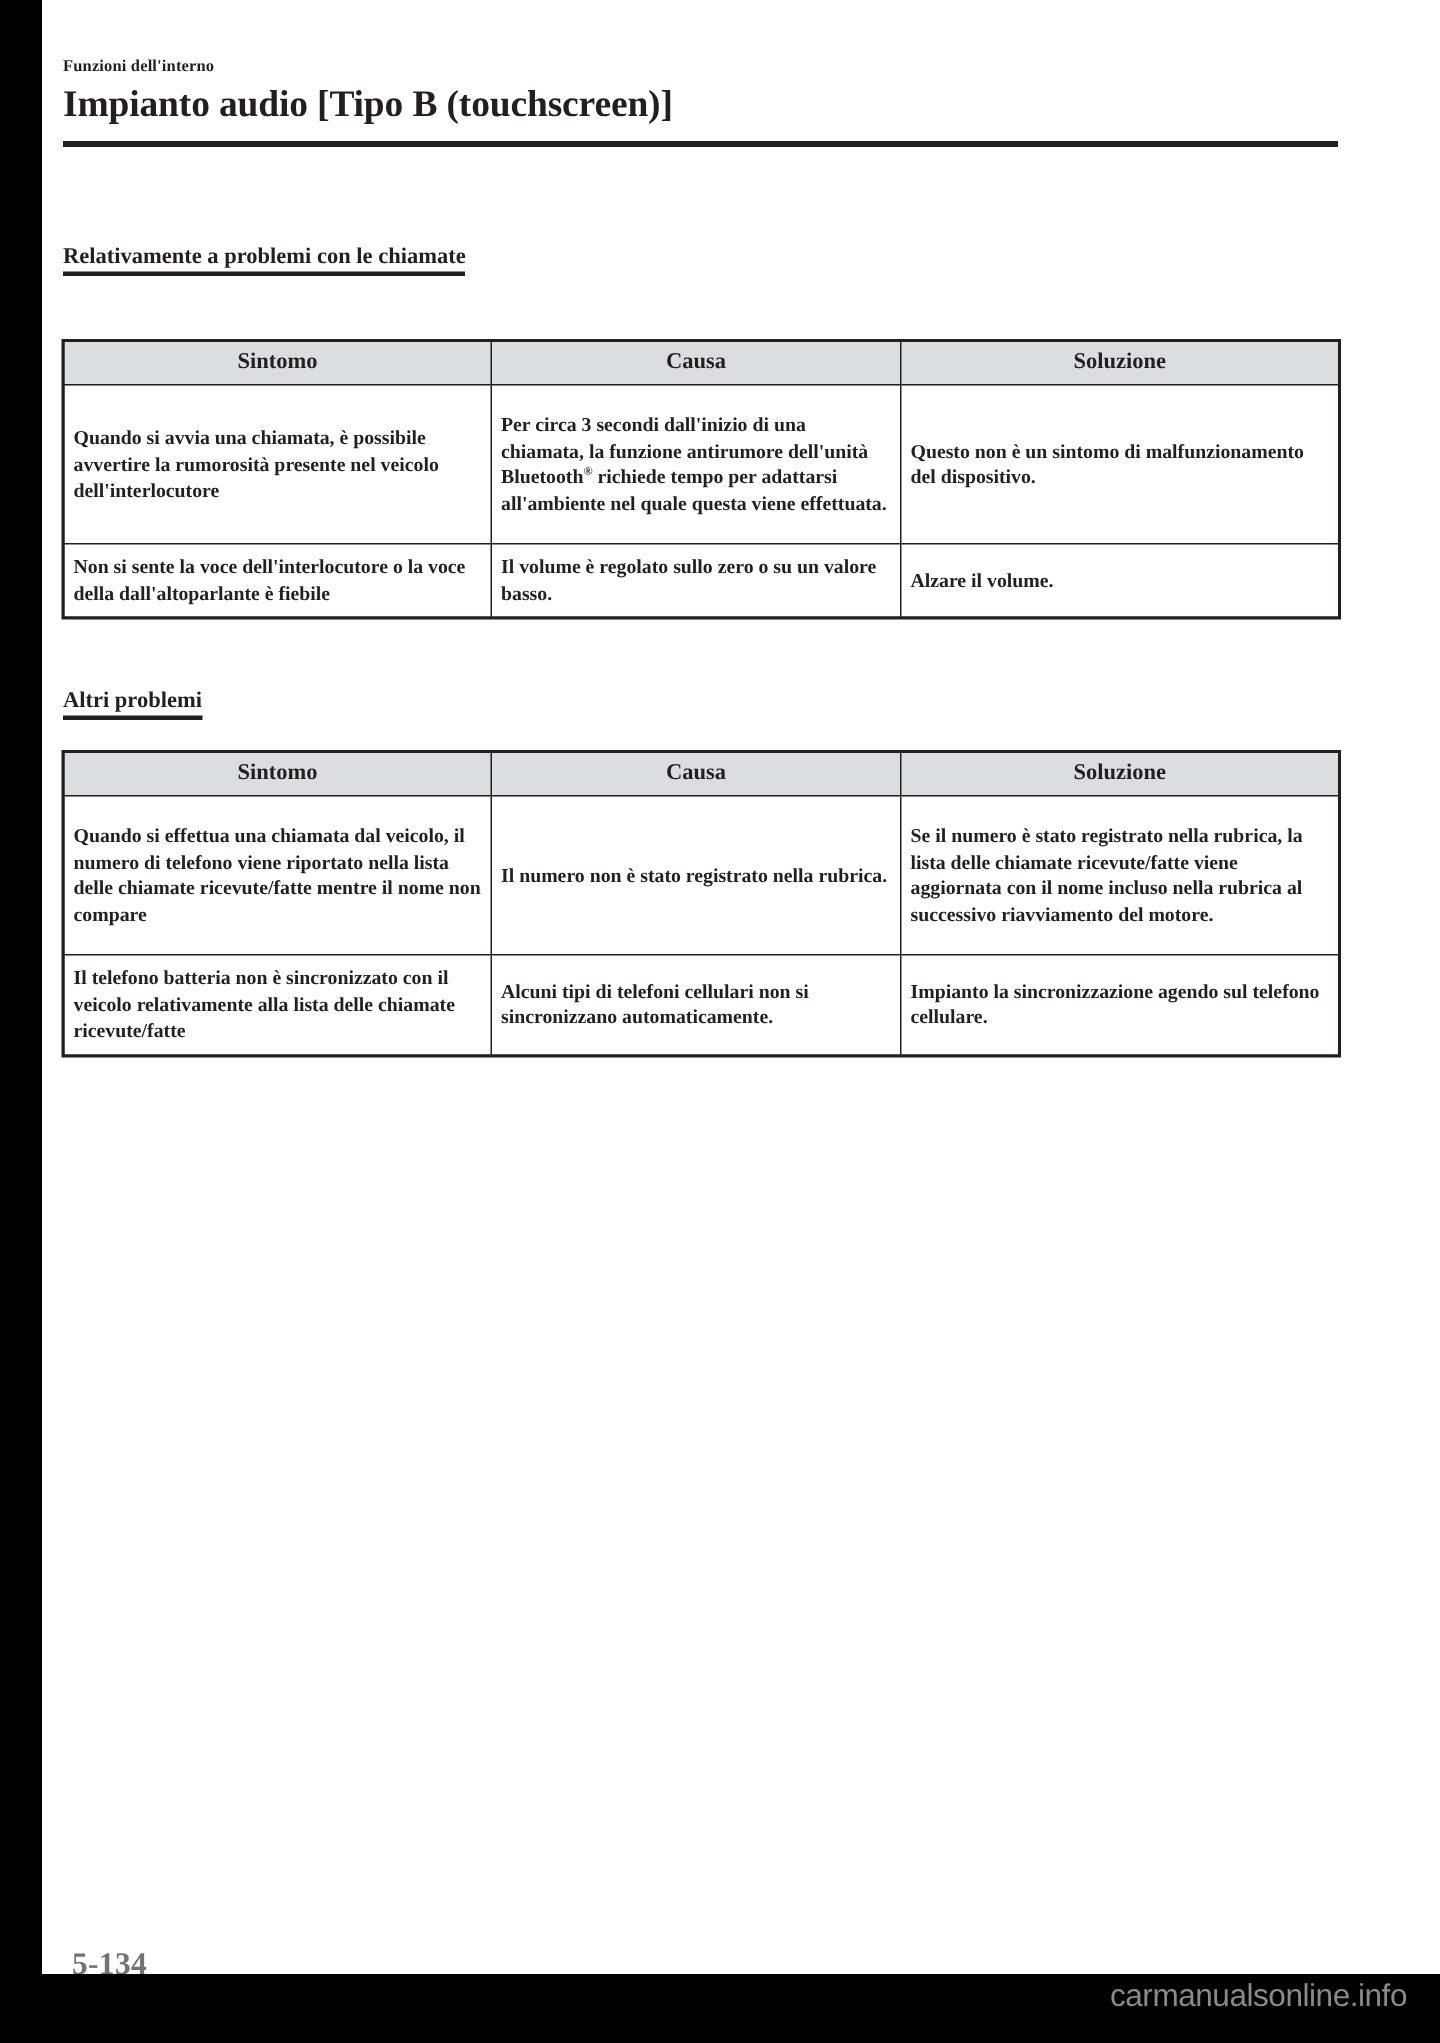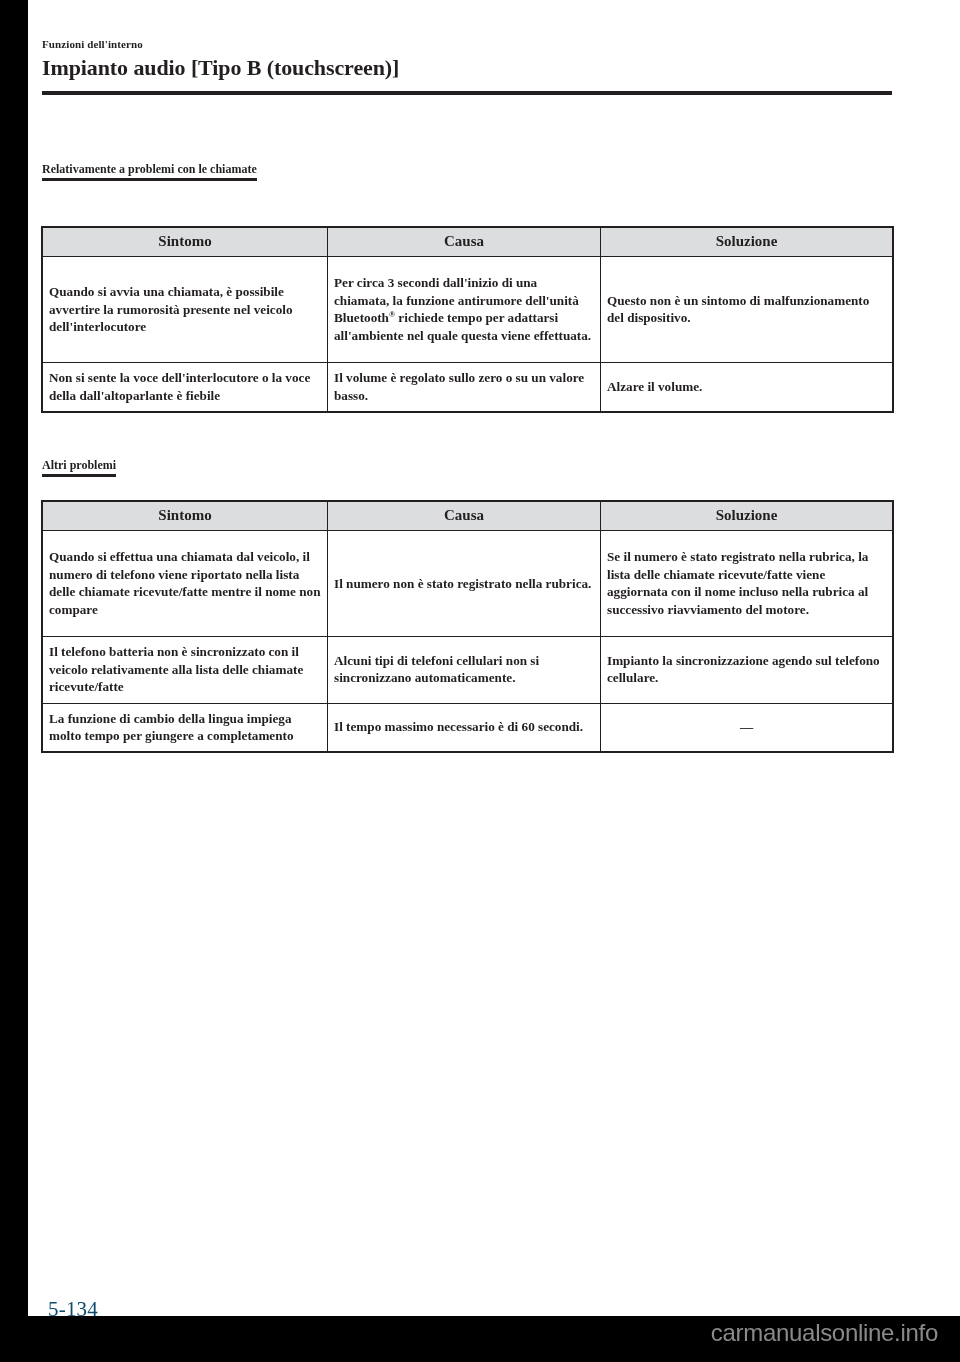--- a/index.html
+++ b/index.html
@@ -34,38 +34,38 @@
     width: 850px;
   }
   #chapter-label {
     font-size: 11px;
     font-weight: bold;
     color: #231f20;
     letter-spacing: 0.1px;
     line-height: 1.1;
   }
   #page-title {
-    font-size: 22px;
+    font-size: 25px;
     font-weight: bold;
     color: #231f20;
     margin-top: 6px;
     line-height: 1.12;
     letter-spacing: -0.1px;
   }
   #title-rule {
     margin-top: 10px;
     height: 4px;
     background: #231f20;
     width: 850px;
   }
 
   
   .section-heading {
     position: absolute;
-    font-size: 12px;
+    font-size: 15px;
     font-weight: bold;
     color: #231f20;
     border-bottom: 3px solid #231f20;
     padding-bottom: 1px;
     line-height: 1.15;
   }
   #heading-chiamate {
     left: 14px;
     top: 163px;
   }
@@ -128,29 +128,29 @@
     vertical-align: super;
     line-height: 0;
   }
 
   
   #footer-page-number {
     position: absolute;
     left: 20px;
     top: 1297px;
     font-size: 21px;
-    font-weight: normal;
-    color: #0c4a6e;
+    font-weight: bold;
+    color: #737373;
     letter-spacing: 0.2px;
   }
   #footer-watermark {
     position: absolute;
     right: 22px;
     top: 1319px;
-    font-size: 24px;
+    font-size: 21px;
     font-family: "Liberation Sans", "DejaVu Sans", sans-serif;
     color: #8a8a8a;
     letter-spacing: -0.3px;
   }
   
   #bottom-black-band {
     position: absolute;
     left: 0;
     top: 1316px;
     width: 960px;
@@ -217,25 +217,20 @@
       <tr class="tall">
         <td>Quando si effettua una chiamata dal veicolo, il numero di telefono viene riportato nella lista delle chiamate ricevute/fatte mentre il nome non compare</td>
         <td>Il numero non è stato registrato nella rubrica.</td>
         <td>Se il numero è stato registrato nella rubrica, la lista delle chiamate ricevute/fatte viene aggiornata con il nome incluso nella rubrica al successivo riavviamento del motore.</td>
       </tr>
       <tr>
         <td>Il telefono batteria non è sincronizzato con il veicolo relativamente alla lista delle chiamate ricevute/fatte</td>
         <td>Alcuni tipi di telefoni cellulari non si sincronizzano automaticamente.</td>
         <td>Impianto la sincronizzazione agendo sul telefono cellulare.</td>
       </tr>
-      <tr>
-        <td>La funzione di cambio della lingua impiega molto tempo per giungere a completamento</td>
-        <td>Il tempo massimo necessario è di 60 secondi.</td>
-        <td class="dash">—</td>
-      </tr>
     </tbody>
   </table>
 
   <div id="footer-page-number">5-134</div>
 
 </div>
 
 <div id="bottom-black-band"></div>
 
 <div id="footer-watermark">carmanualsonline.info</div>

